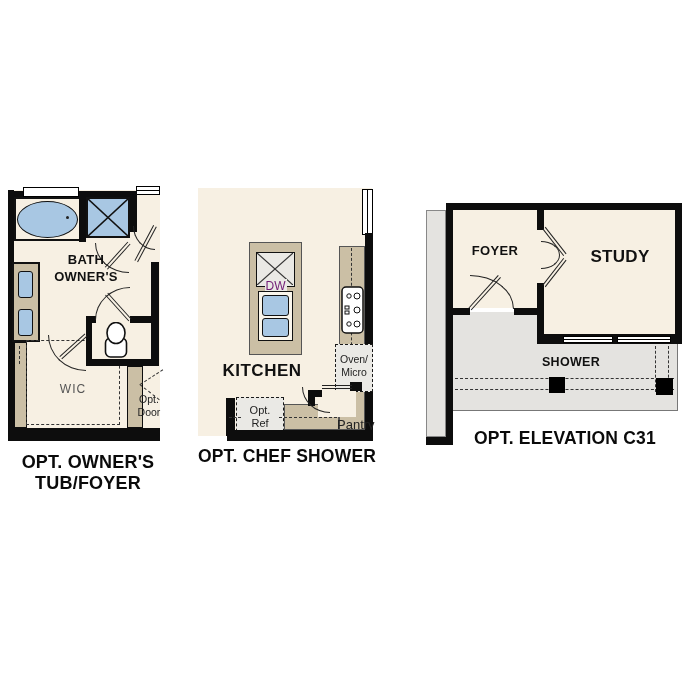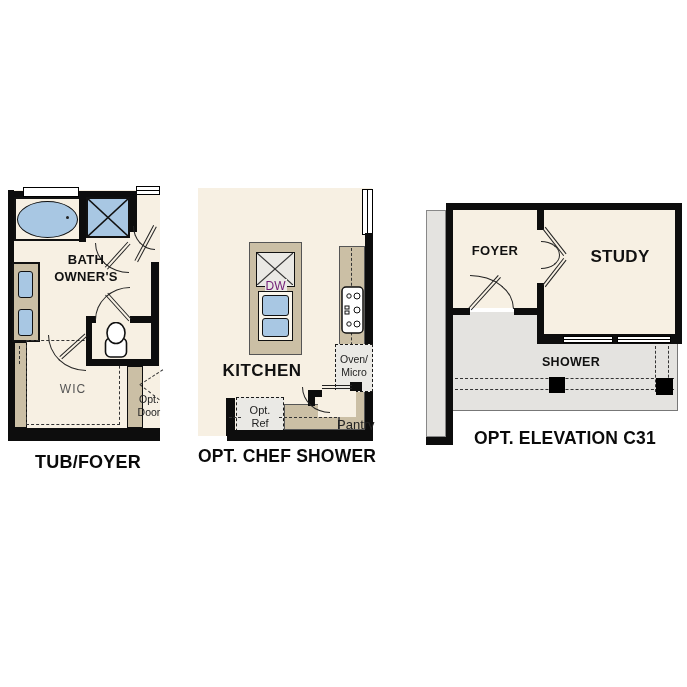--- a/index.html
+++ b/index.html
@@ -95,20 +95,21 @@
     <div class="tan-wall" style="left:127px;top:366px;width:16px;height:62px;"></div>
     <div class="dash-h" style="left:140px;top:384px;width:27px;transform:rotate(-33deg);transform-origin:0 0;"></div>
     <div class="dash-h" style="left:140px;top:384px;width:25px;transform:rotate(38deg);transform-origin:0 0;"></div>
     <div class="small-lbl" style="left:133px;top:393px;width:32px;font-size:10.5px;line-height:12.5px;">
       <span style="display:block">Opt.</span>
       <span style="display:block">Door</span>
     </div>
 
     <div class="wall" style="left:8px;top:428px;width:152px;height:13px;"></div>
     <div class="caption" style="left:2px;top:452px;width:172px;font-size:18px;line-height:21px;">
+      <span style="display:block">OPT. OWNER'S</span>
       <span style="display:block">TUB/FOYER</span>
     </div>
   </div>
 
   <div>
     <div class="floor" style="left:198px;top:188px;width:174px;height:248px;"></div>
     <div class="win-v" style="left:362px;top:189px;width:11px;height:46px;"></div>
     <div class="wall" style="left:365px;top:233px;width:8px;height:200px;"></div>
 
     <div class="tan" style="left:249px;top:242px;width:53px;height:113px;"></div>

